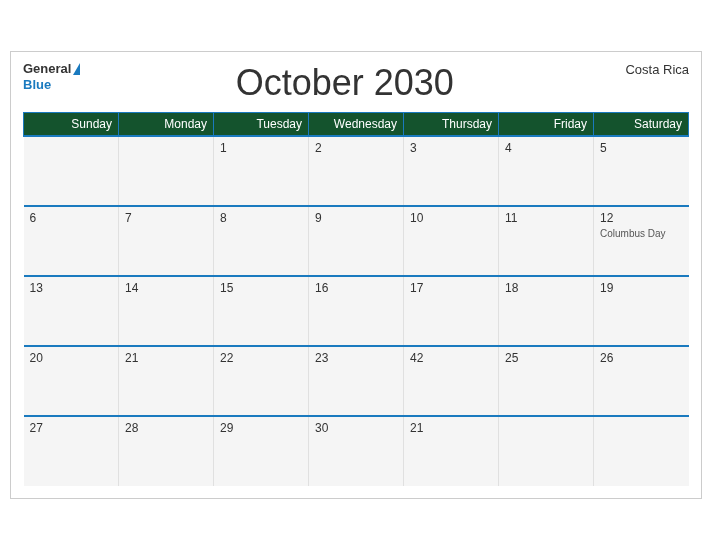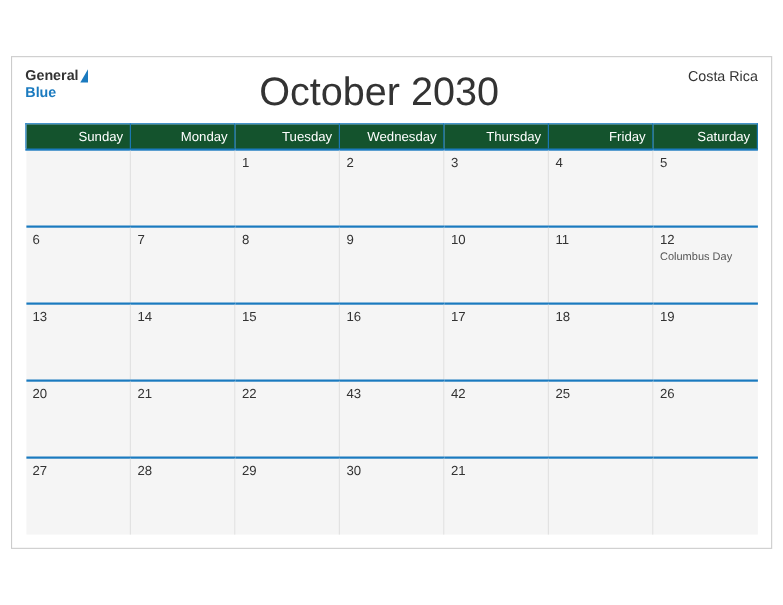--- a/index.html
+++ b/index.html
@@ -219,21 +219,21 @@
           <td>
             <span class="day-number">20</span>
           </td>
           <td>
             <span class="day-number">21</span>
           </td>
           <td>
             <span class="day-number">22</span>
           </td>
           <td>
-            <span class="day-number">43</span>
+            <span class="day-number">23</span>
           </td>
           <td>
             <span class="day-number">42</span>
           </td>
           <td>
             <span class="day-number">25</span>
           </td>
           <td>
             <span class="day-number">26</span>
           </td>

